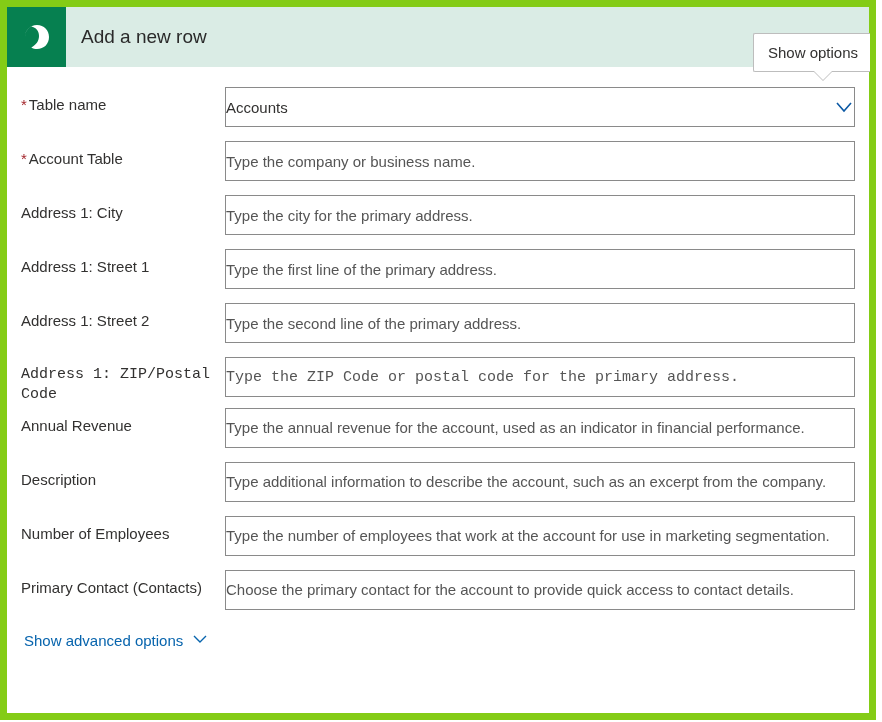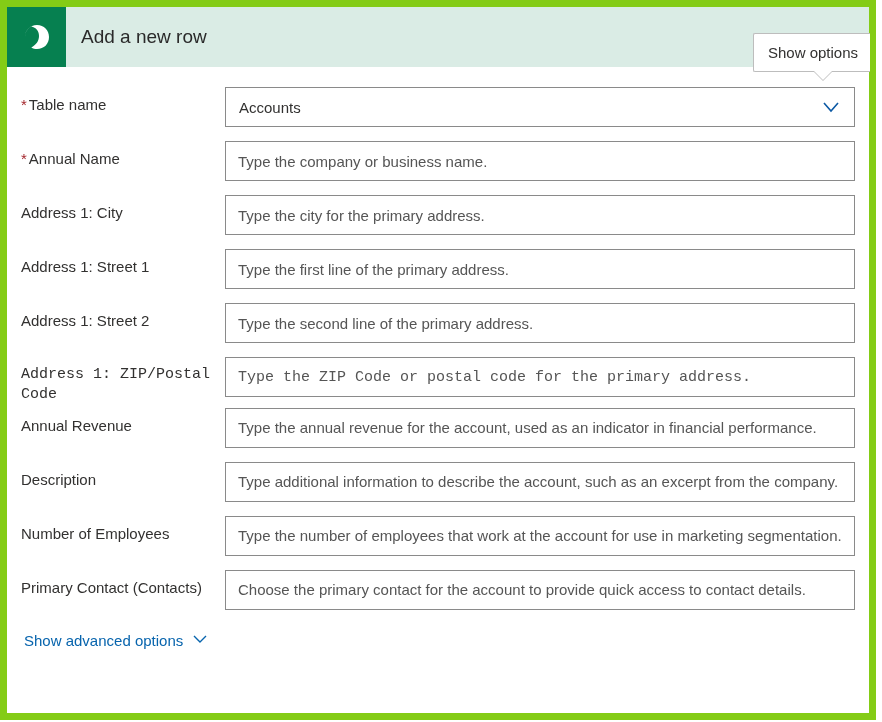--- a/index.html
+++ b/index.html
@@ -94,42 +94,42 @@
       margin-right: 2px;
     }
     .input-cell {
       flex: 1;
       display: flex;
     }
     .input-box {
       flex: 1;
       border: 1px solid #8a8a8a;
       height: 40px;
-      padding: 0 12px;
+      padding: 0 0;
       font-size: 15px;
       color: #323130;
       font-family: inherit;
       outline: none;
       background: #fff;
       text-overflow: ellipsis;
       white-space: nowrap;
       overflow: hidden;
     }
     .input-box::placeholder {
       color: #555;
       opacity: 1;
     }
     .select-box {
       flex: 1;
       border: 1px solid #8a8a8a;
       height: 40px;
       display: flex;
       align-items: center;
       justify-content: space-between;
-      padding: 0 13px;
+      padding: 0 0;
       background: #fff;
       cursor: pointer;
     }
     .select-value {
       font-size: 15px;
       color: #323130;
     }
     .chevron {
       width: 20px;
       height: 20px;
@@ -178,21 +178,21 @@
             <svg width="18" height="18" viewBox="0 0 18 18">
                 <path d="M2 5 L9 13 L16 5" stroke="#0c59a4" stroke-width="1.6" fill="none"></path>
               </svg>
           </span>
         </div>
       </div>
     </div>
 
     <div class="form-row">
       <div class="label-cell">
-        <span class="req">*</span><span>Annual Name</span>
+        <span class="req">*</span><span>Account Table</span>
       </div>
       <div class="input-cell">
         <input class="input-box" placeholder="Type the company or business name." style="">
       </div>
     </div>
 
     <div class="form-row">
       <div class="label-cell">Address 1: City</div>
       <div class="input-cell">
         <input class="input-box" placeholder="Type the city for the primary address." style="">

